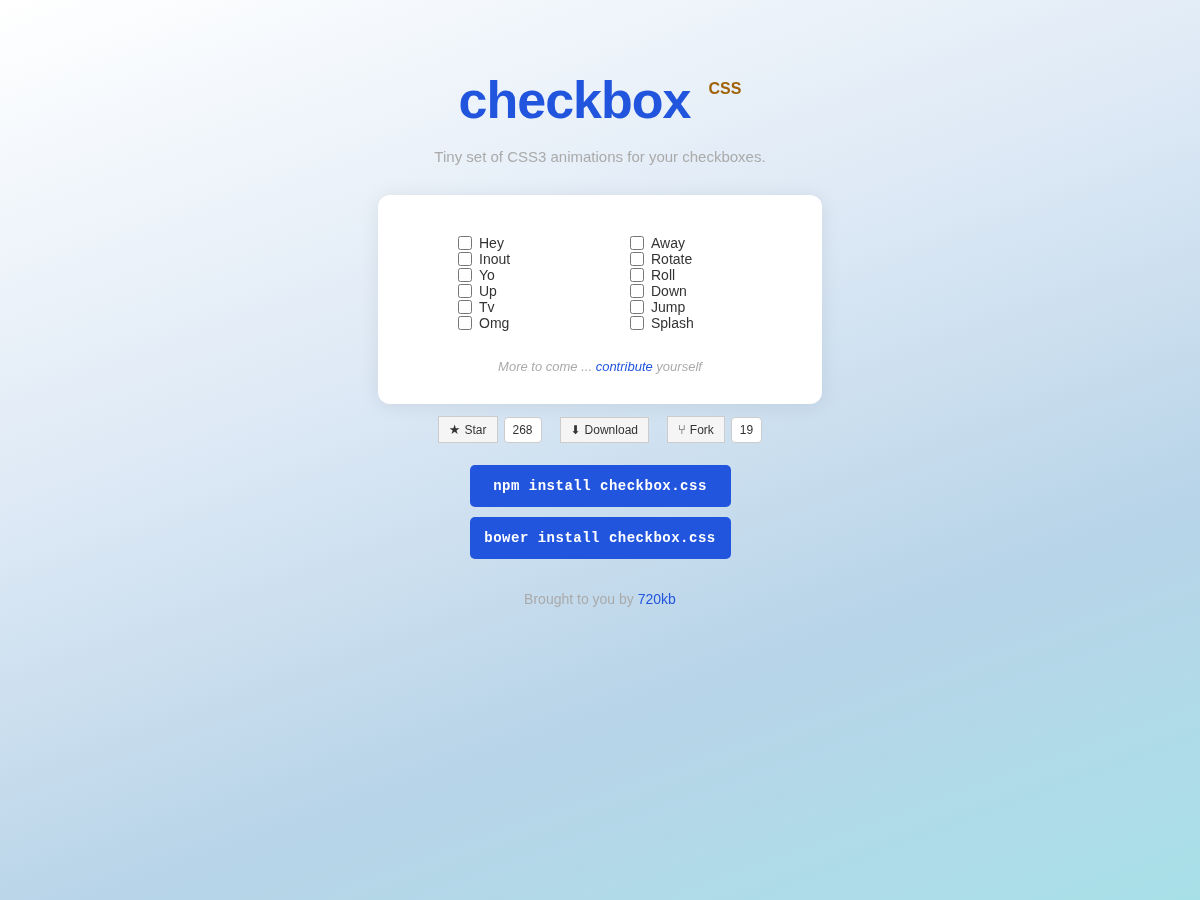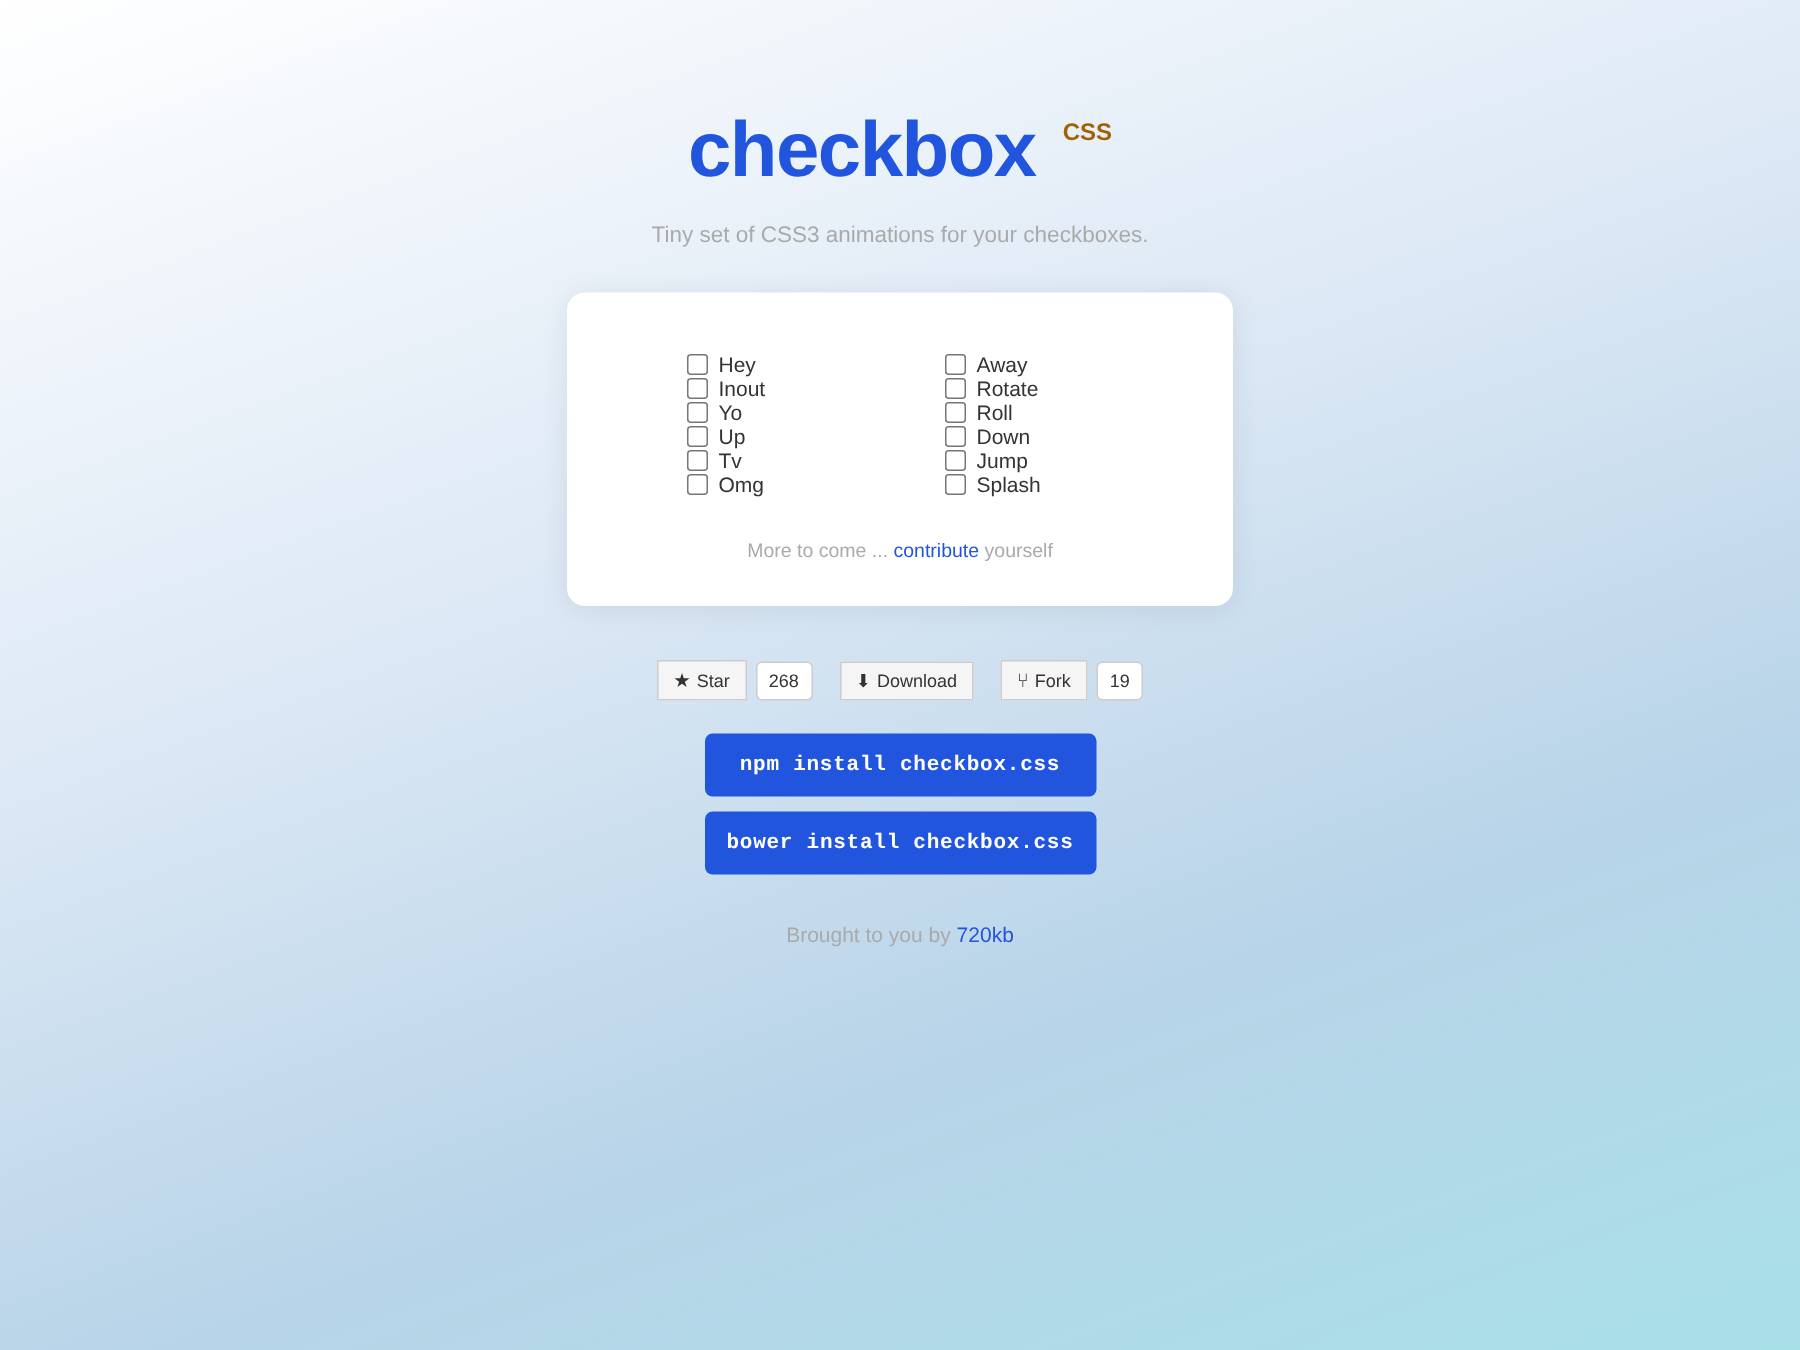--- a/index.html
+++ b/index.html
@@ -47,21 +47,21 @@
       margin-bottom: 30px;
       text-align: center;
     }
 
     .card {
       background: #fff;
       border-radius: 12px;
       box-shadow: 0 2px 20px rgba(0,0,0,0.08);
       padding: 40px 80px 30px 80px;
       width: 444px;
-      margin-bottom: 36px;
+      margin-bottom: 12px;
     }
 
     .checkbox-grid {
       display: grid;
       grid-template-columns: 1fr 1fr;
       gap: 14px 60px;
       margin-bottom: 28px;
     }
 
     .checkbox-item {
@@ -77,20 +77,21 @@
       width: 14px;
       height: 14px;
       cursor: pointer;
       accent-color: #2255dd;
     }
 
     .more-text {
       text-align: center;
       font-size: 13px;
       color: #aaa;
+      font-style: italic;
     }
 
     .more-text a {
       color: #2255dd;
       text-decoration: none;
     }
 
     .buttons-row {
       display: flex;
       align-items: center;

